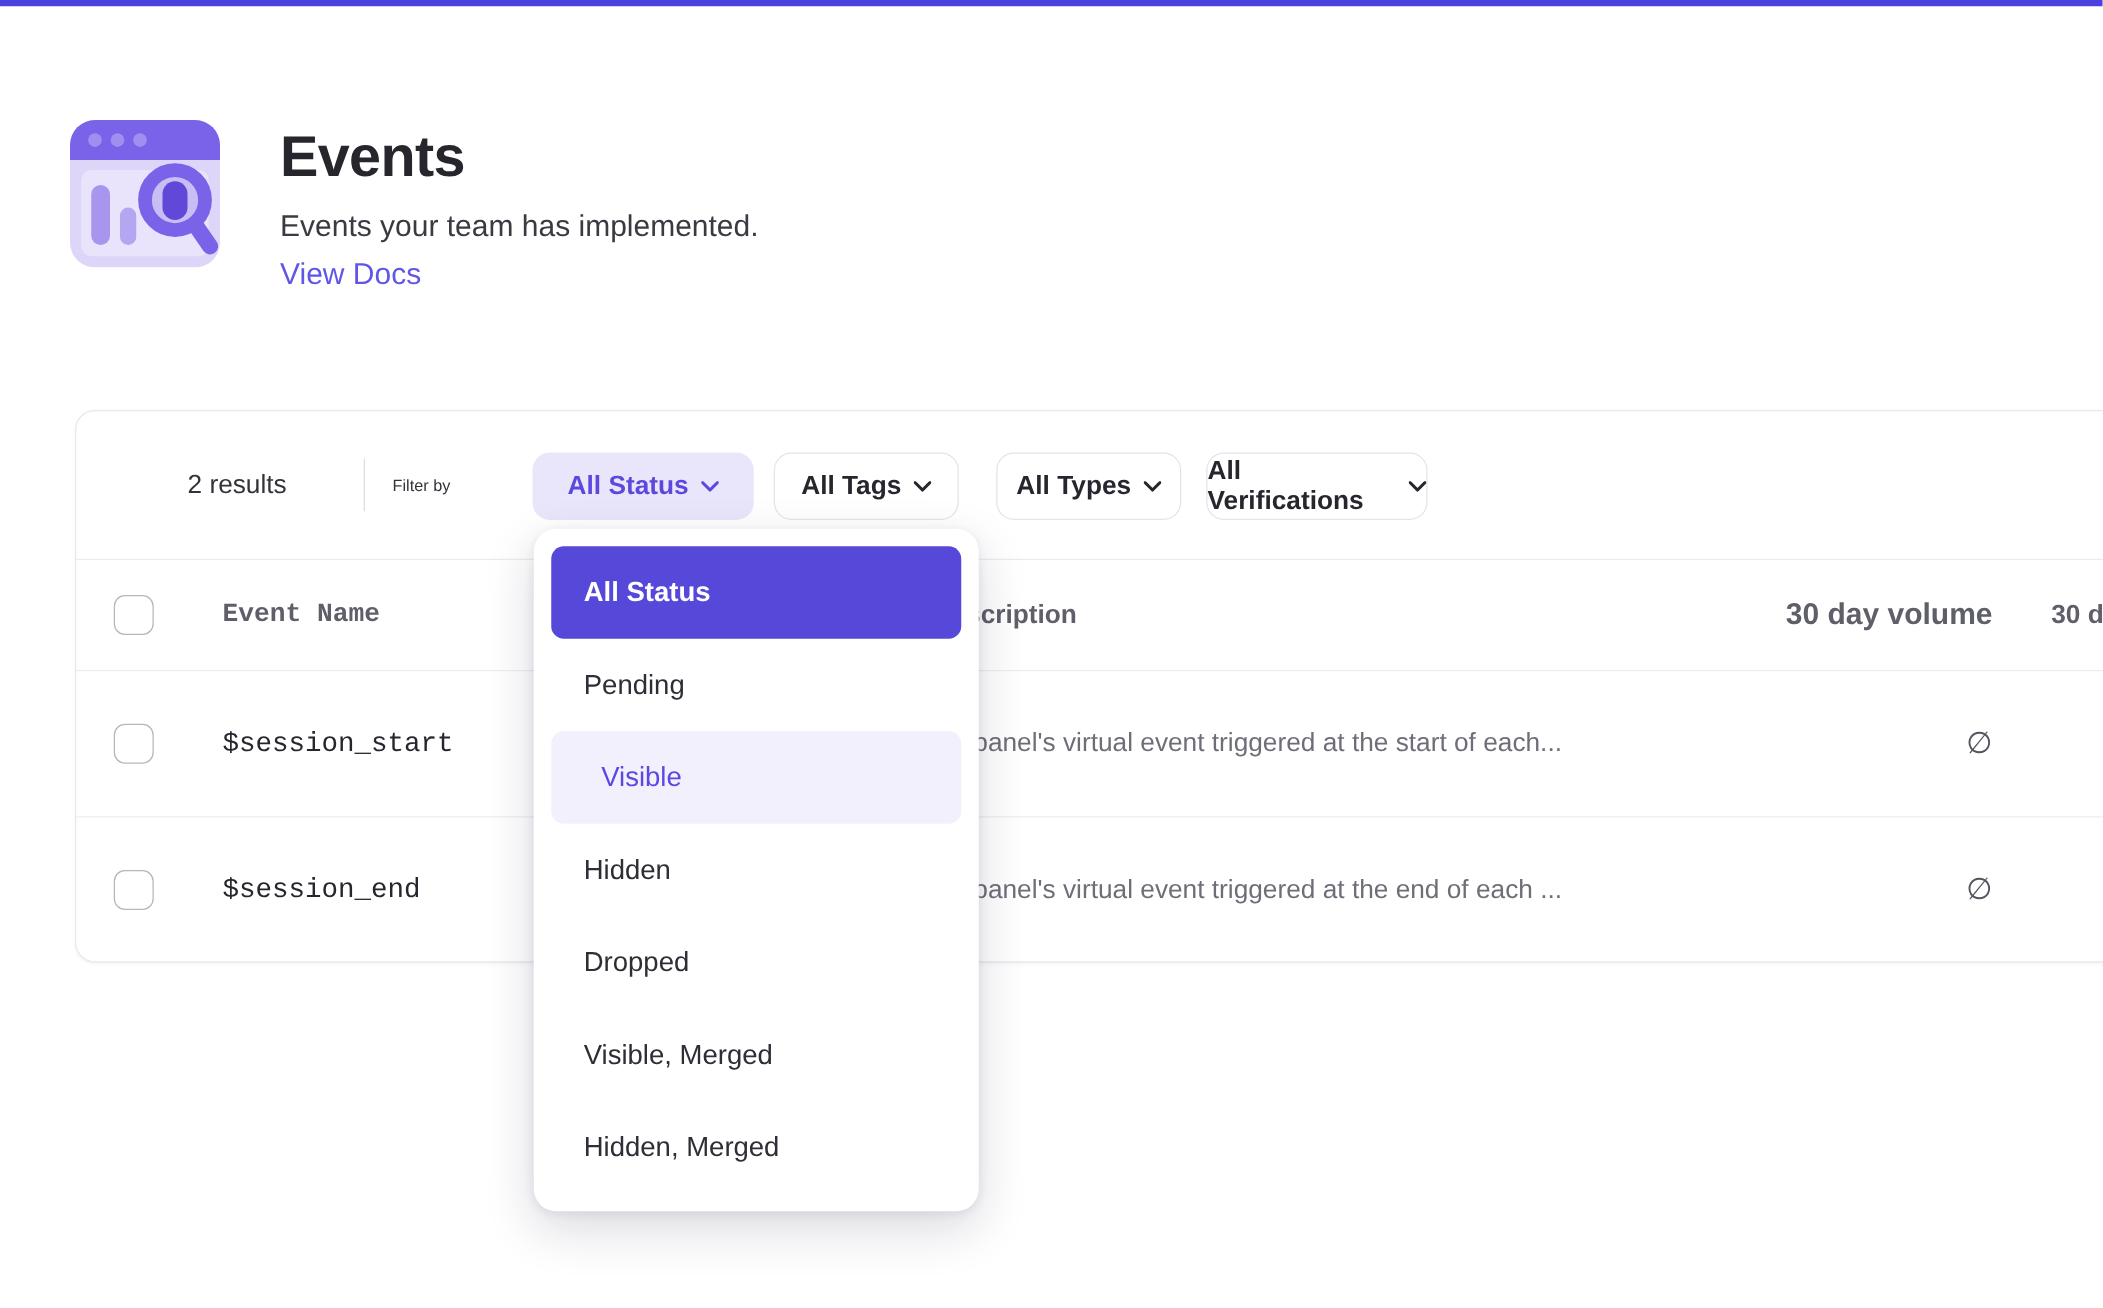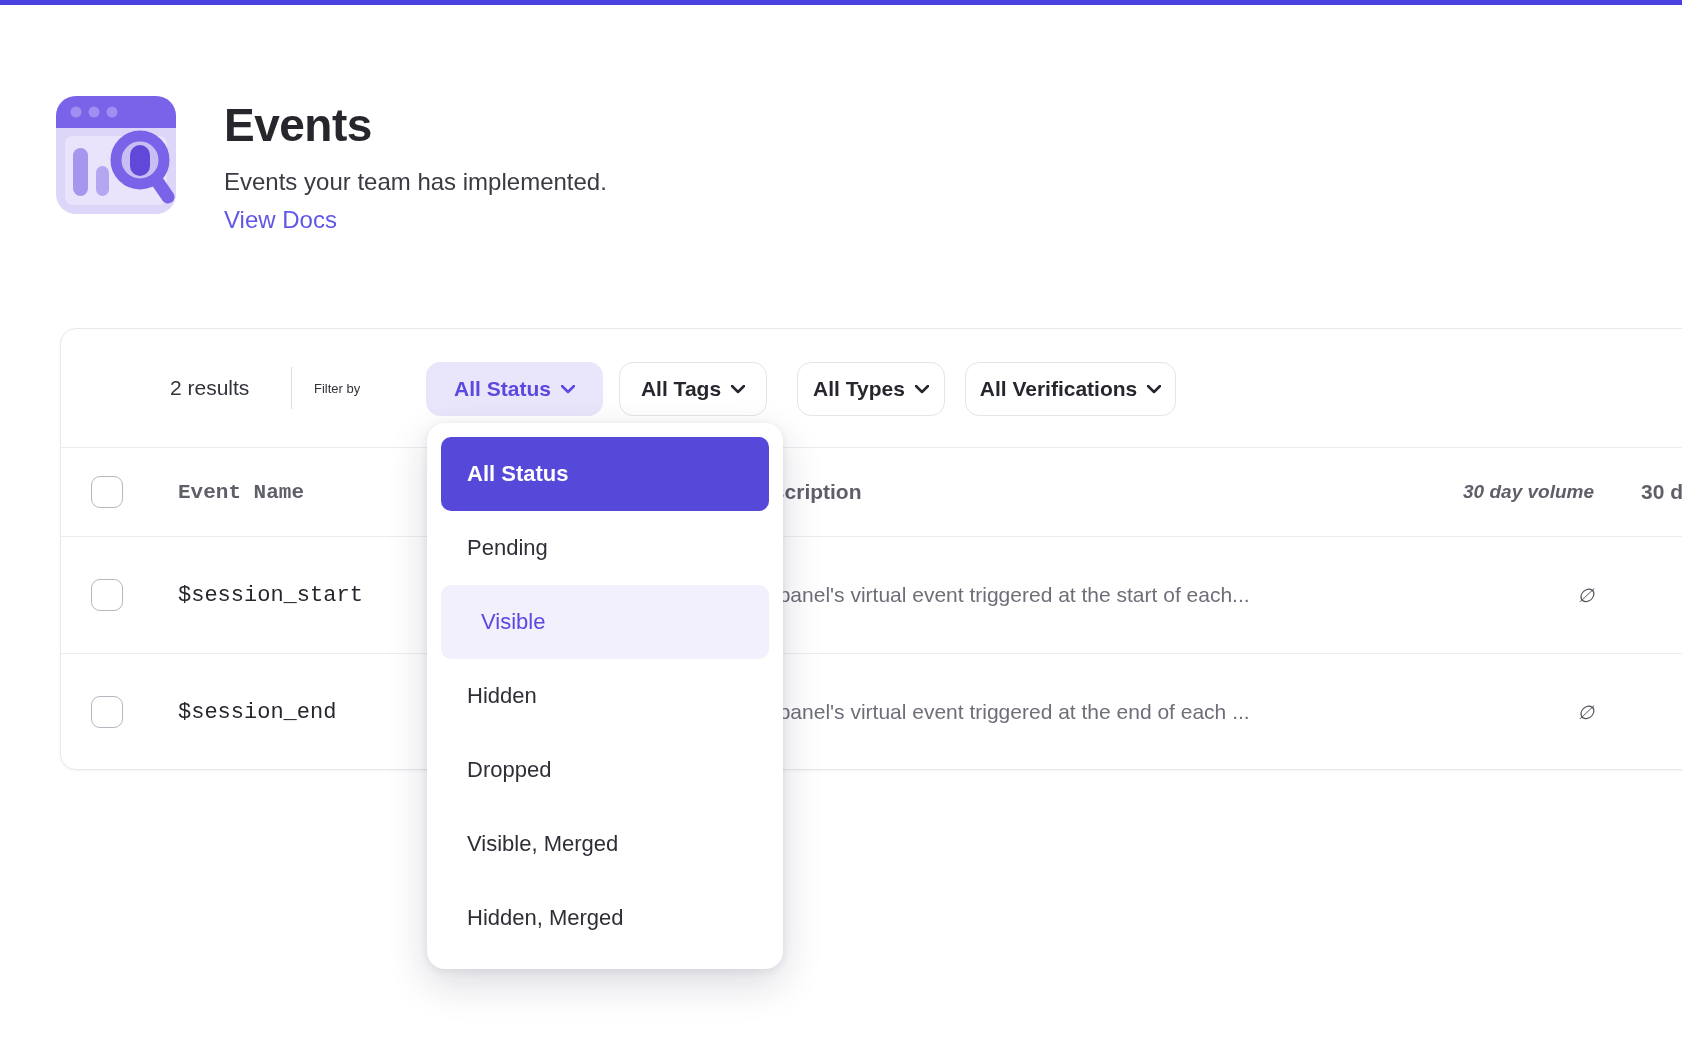--- a/index.html
+++ b/index.html
@@ -16,49 +16,49 @@
   .page-subtitle { margin-top:16px; font-size:24px; color:#3a3a42; }
   .view-docs { margin-top:10px; font-size:24px; color:#6157e6; cursor:pointer; display:inline-block; }
 
   
   .card { position:absolute; left:60px; top:328px; width:1660px; height:442px;
           background:#fff; border:1px solid #e8e8ed; border-radius:16px;
           box-shadow:0 1px 3px rgba(25,25,50,0.05); }
 
   
   .toolbar { position:absolute; left:0; top:0; width:100%; height:118px; }
-  .results-count { position:absolute; left:109px; top:0; height:118px; display:flex; align-items:center;
+  .results-count { position:absolute; left:89px; top:0; height:118px; display:flex; align-items:center;
                    font-size:21px; font-weight:500; color:#33333b; }
   .toolbar-divider { position:absolute; left:230px; top:38px; width:1px; height:42px; background:#dcdce2; }
   .filter-by { position:absolute; left:253px; top:0; height:118px; display:flex; align-items:center;
                font-size:13px; font-weight:500; color:#33333b; }
   .pill { position:absolute; top:33px; height:54px; border-radius:14px; background:#fff;
           border:1px solid #e4e4e9; display:flex; align-items:center; justify-content:center;
           gap:10px; font-size:21px; font-weight:600; color:#26262e; cursor:pointer; }
   .pill.active { background:#e9e5fb; border-color:#e9e5fb; color:#5b48dd; }
   .pill .chev { display:flex; align-items:center; }
   .pill-status { left:365px; width:177px; }
   .pill-tags { left:558px; width:148px; }
   .pill-types { left:736px; width:148px; }
-  .pill-verif { left:904px; width:211px; }
+  .pill-verif { left:904px; width:177px; }
 
   
   .thead { position:absolute; left:0; top:118px; width:100%; height:89px; border-top:1px solid #ececf0; }
   .trow1 { position:absolute; left:0; top:207px; width:100%; height:117px; border-top:1px solid #ededf1; }
   .trow2 { position:absolute; left:0; top:324px; width:100%; height:117px; border-top:1px solid #ededf1; }
   .cell-check { position:absolute; left:30px; top:50%; transform:translateY(-50%);
                 width:32px; height:32px; border:1.6px solid #b6b6bf; border-radius:9px; background:#fff; cursor:pointer; }
   .cell-name { position:absolute; left:117px; top:50%; transform:translateY(-50%);
                font-size:22px; font-weight:500; color:#26262e; white-space:nowrap;font-family:Liberation Mono, monospace; }
   .thead .cell-name { font-size:21px; font-weight:600; color:#5f5f6a; }
   .cell-desc { position:absolute; left:685px; top:50%; transform:translateY(-50%);
                font-size:21px; color:#6e6e79; white-space:nowrap; }
   .thead .cell-desc { font-weight:600; color:#5f5f6a; }
   .cell-volume { position:absolute; right:125px; top:50%; transform:translateY(-50%);
-                 font-size:19px; color:#54545e; white-space:nowrap;font-style:italic; }
+                 font-size:24px; color:#54545e; white-space:nowrap; }
   .thead .cell-volume { font-weight:600; color:#5f5f6a; }
   .cell-last { position:absolute; left:1580px; top:50%; transform:translateY(-50%);
                font-size:21px; font-weight:600; color:#5f5f6a; white-space:nowrap;text-align:center; }
 
   
   .dropdown { position:absolute; left:427px; top:423px; width:356px; height:546px;
               background:#fff; border-radius:18px; padding:14px;
               box-shadow:0 14px 40px rgba(25,25,60,0.16), 0 2px 8px rgba(25,25,60,0.08); z-index:10; }
   .dd-item { height:74px; display:flex; align-items:center; padding-left:26px;
              font-size:22px; font-weight:500; color:#2e2e36; border-radius:10px; cursor:pointer; }

